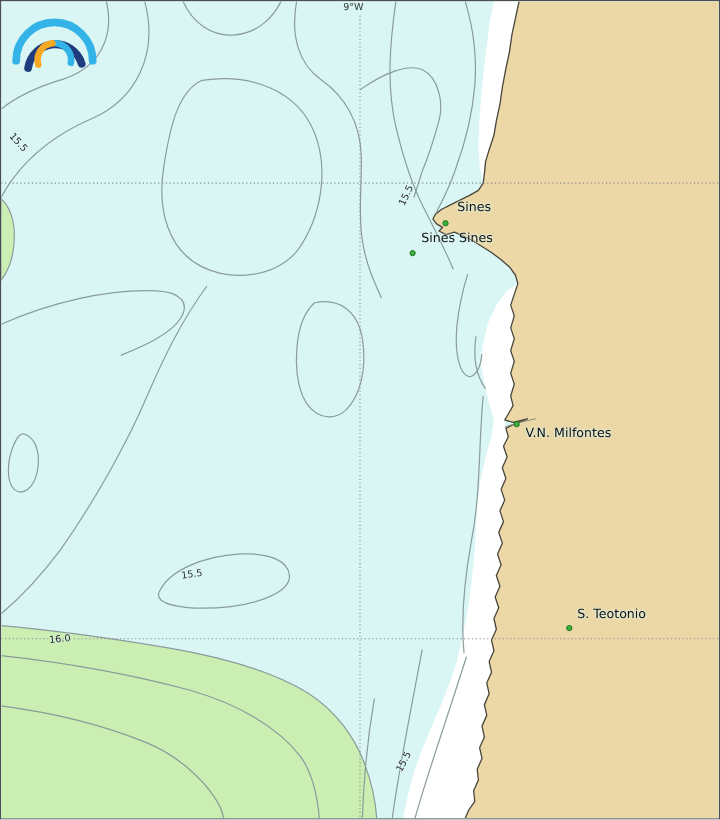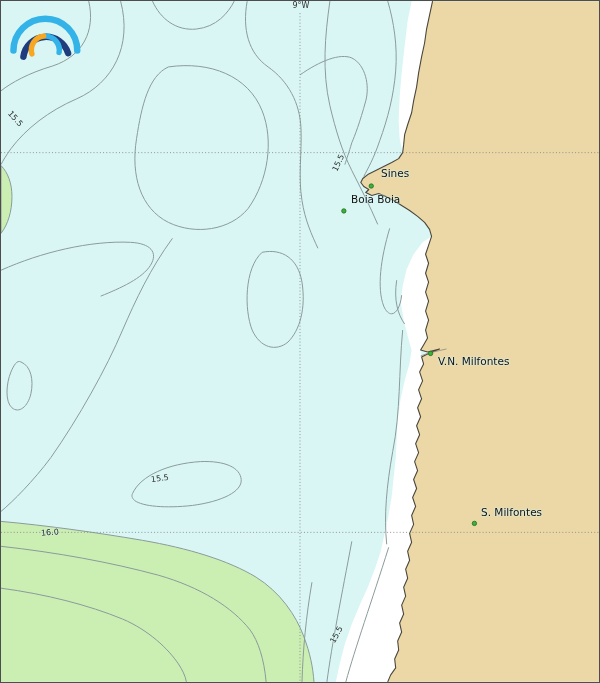--- a/index.html
+++ b/index.html
@@ -15,21 +15,21 @@
   .map-frame svg{position:absolute;left:0;top:0;width:100%;height:100%;}
   .lbl{
     position:absolute;
     color:#111111;
     white-space:nowrap;
     line-height:1;
     text-shadow:0 0 2px #d9f6f4,0 0 2px #d9f6f4;
   }
   .place{font-size:10.5px;}
   .clabel{font-size:8px;color:#2b2b2b;transform-origin:center;}
-  .meridian{font-size:8px;color:#333;width:30px;text-align:center;}
+  .meridian{font-size:8px;color:#333;width:30px;text-align:left;}
 </style>
 </head>
 <body>
 
 <div class="map-frame">
 
   <svg viewBox="0 0 600 683">
 
     <rect x="0" y="0" width="600" height="683" fill="#d9f6f4"></rect>
 
@@ -125,22 +125,22 @@
       <path stroke="#33b3e8" stroke-width="6.5" d="M12.5,49.6 A32,32 0 0 1 76.5,49.6"></path>
       <path stroke="#1e3c7e" stroke-width="6.5" d="M22.5,55.7 A23,23 0 0 1 67.3,52.2"></path>
       <path stroke="#33b3e8" stroke-width="5.5" d="M45.7,35.1 A14,14 0 0 1 58.3,51.4"></path>
       <path stroke="#f7a823" stroke-width="5.5" d="M31.0,52.9 A14,14 0 0 1 42.8,35.1"></path>
     </g>
   </svg>
 
   <div class="lbl meridian" style="left:285px;top:1px;">9°W</div>
 
   <div class="lbl place" style="left:380px;top:167px;">Sines</div>
-  <div class="lbl place" style="left:350px;top:193px;">Boia Boia</div>
+  <div class="lbl place" style="left:350px;top:193px;">Sines Sines</div>
   <div class="lbl place" style="left:437px;top:355px;">V.N. Milfontes</div>
-  <div class="lbl place" style="left:480px;top:506px;">S. Milfontes</div>
+  <div class="lbl place" style="left:480px;top:506px;">S. Teotonio</div>
 
   <div class="lbl clabel" style="left:5px;top:114px;transform:rotate(48deg);">15.5</div>
   <div class="lbl clabel" style="left:329px;top:158px;transform:rotate(-65deg);">15.5</div>
   <div class="lbl clabel" style="left:150px;top:474px;transform:rotate(-8deg);">15.5</div>
   <div class="lbl clabel" style="left:40px;top:528px;transform:rotate(-5deg);">16.0</div>
   <div class="lbl clabel" style="left:327px;top:630px;transform:rotate(-62deg);">15.5</div>
 </div>
 
 </body></html>

